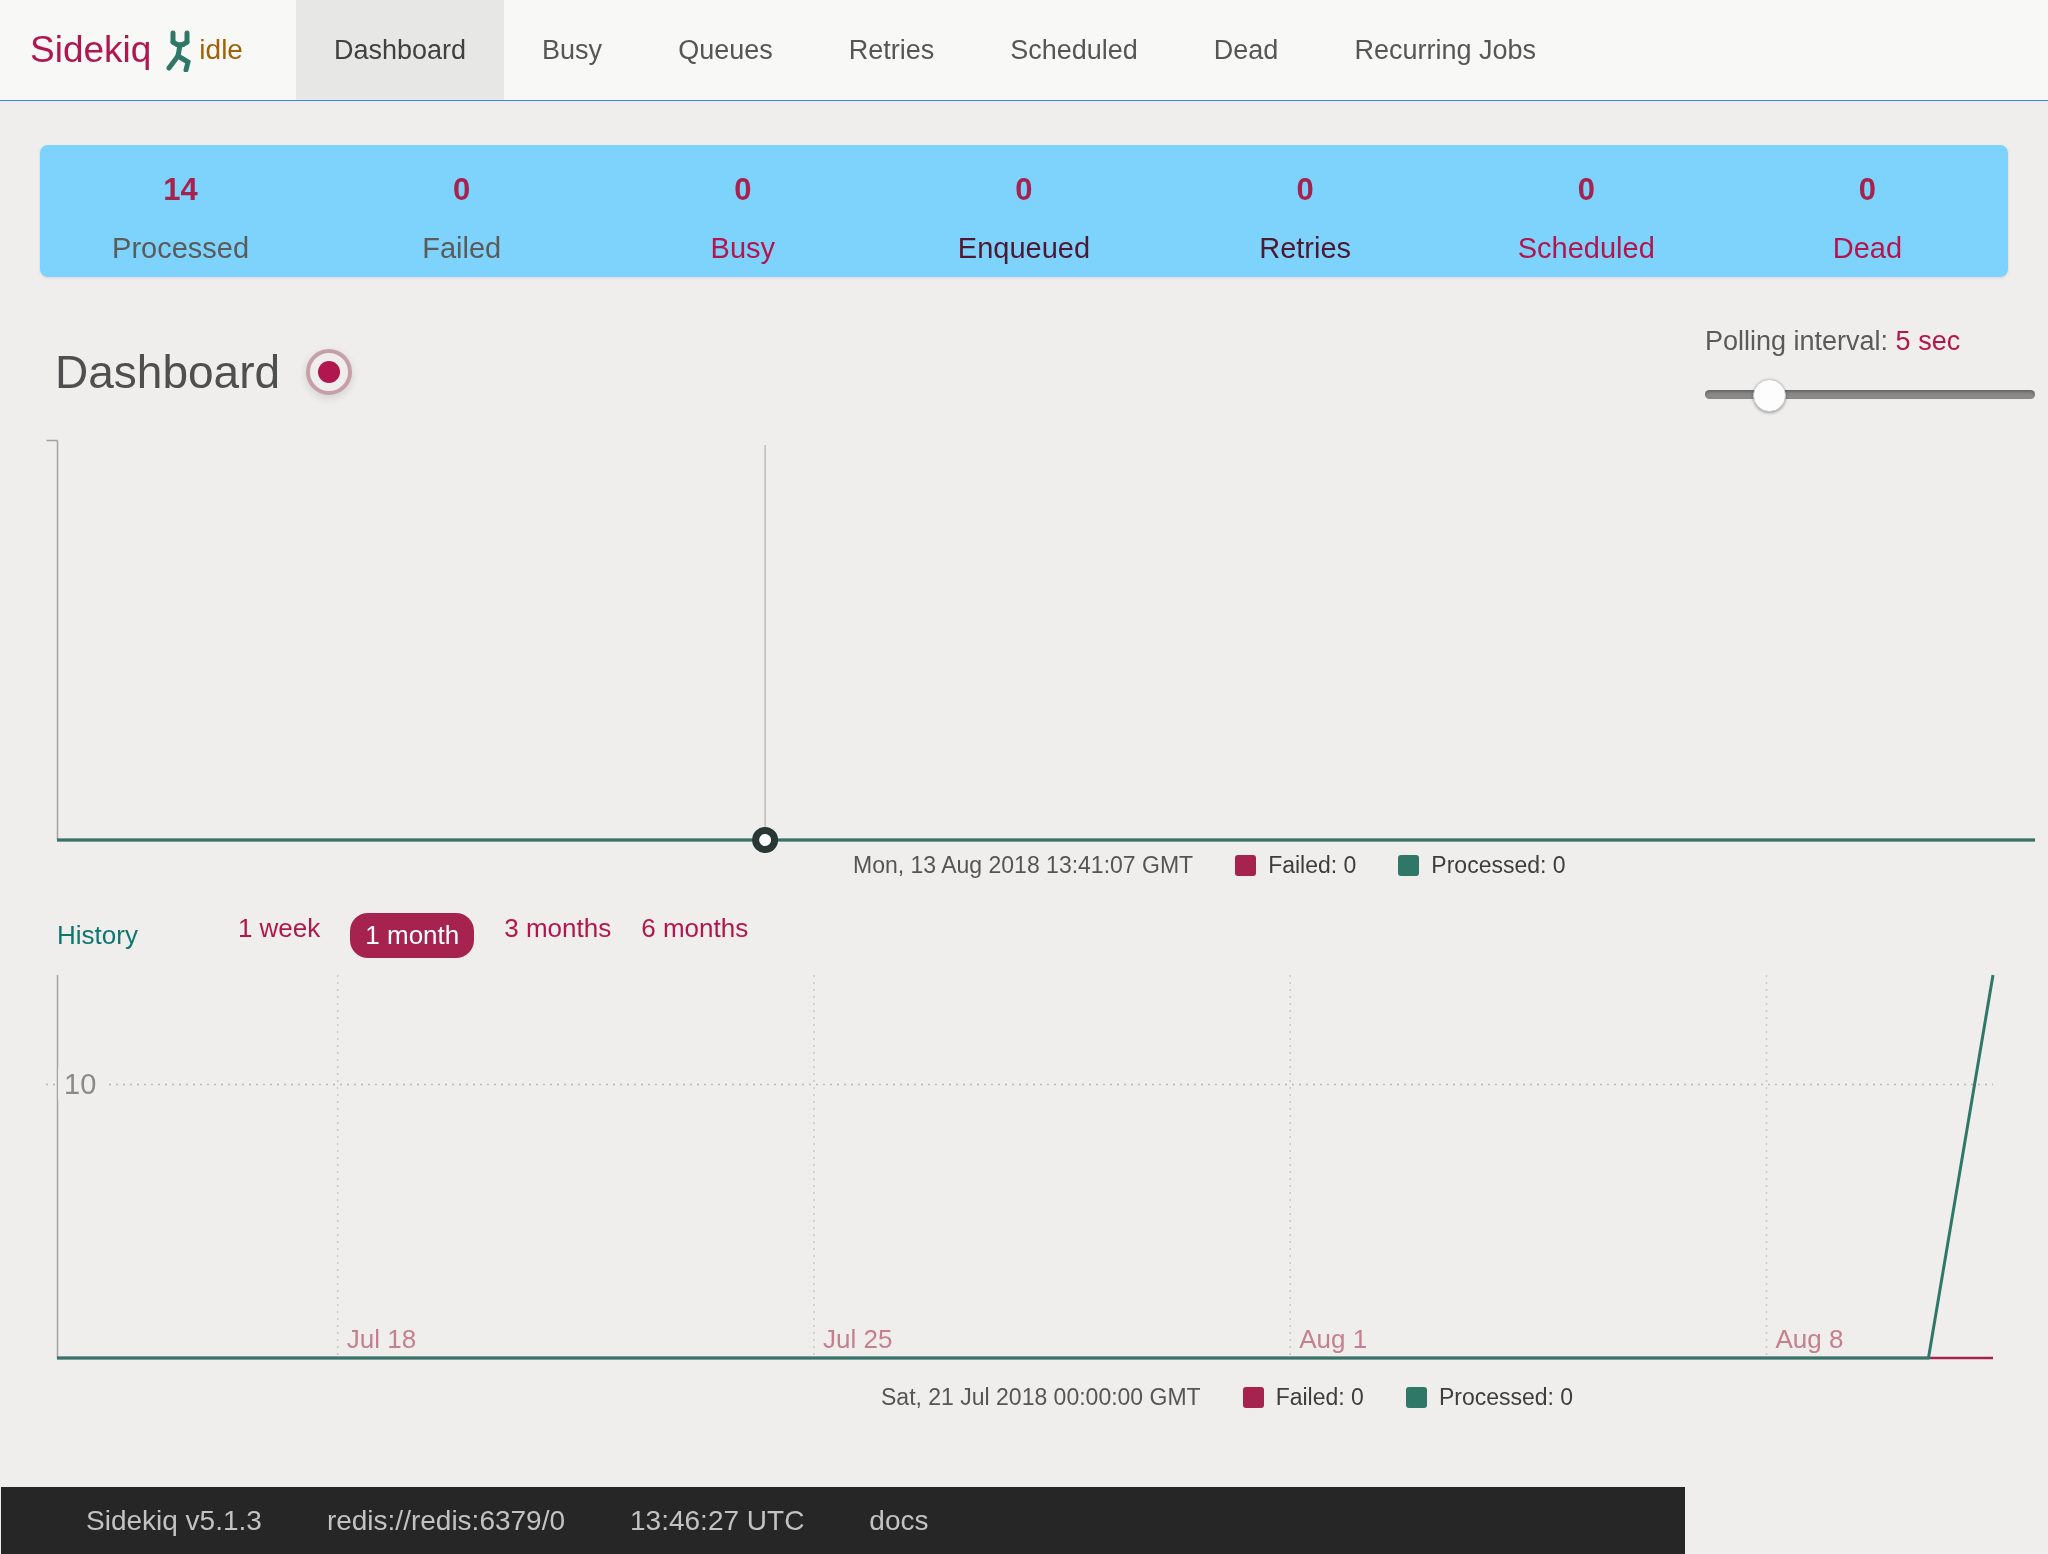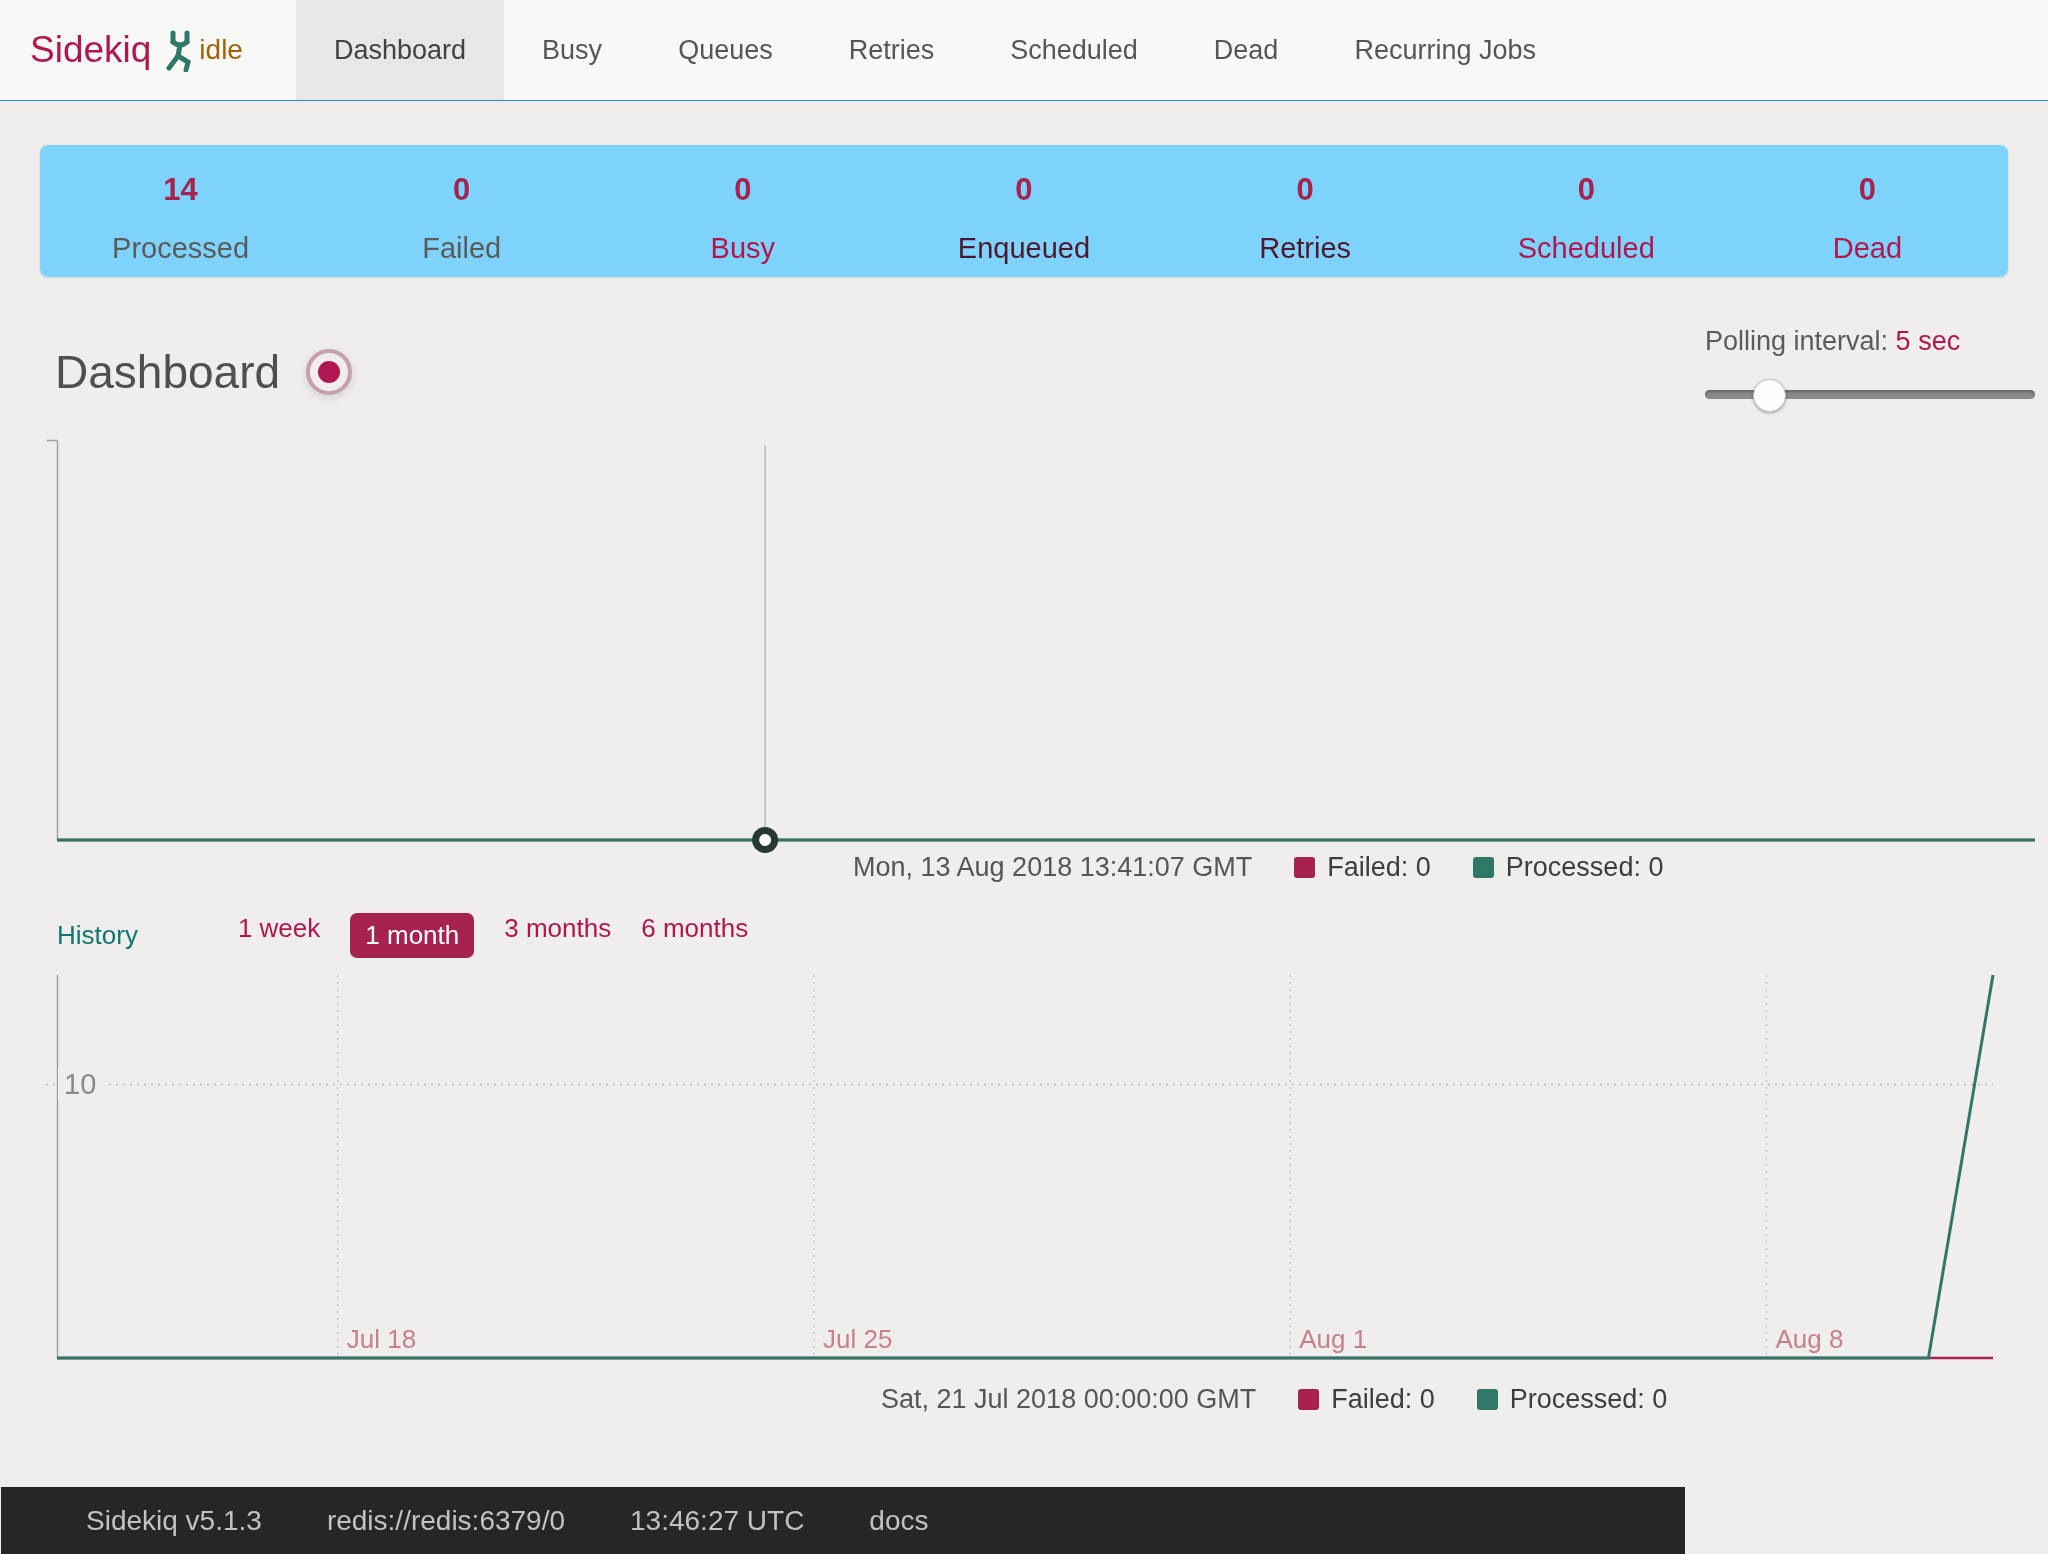--- a/index.html
+++ b/index.html
@@ -43,33 +43,33 @@
   .slider-track{position:absolute;left:0;right:0;top:11px;height:9px;background:#8a8a8a;border-radius:6px;
                 box-shadow:inset 0 2px 3px rgba(0,0,0,.28);}
   .slider-thumb{position:absolute;left:48px;top:0;width:31px;height:31px;background:#fdfdfd;border-radius:50%;
                 border:1px solid #c9c9c9;box-shadow:0 1px 3px rgba(0,0,0,.35);cursor:grab;}
 
   
   #chart-layer{position:absolute;left:0;top:0;width:2048px;height:1554px;z-index:1;}
   #chart-layer text{font-family:"Liberation Sans","DejaVu Sans",sans-serif;}
 
   
-  .legend{position:absolute;display:flex;align-items:center;gap:42px;font-size:27px;color:#4a4a4a;z-index:4;}
+  .legend{position:absolute;display:flex;align-items:center;gap:42px;font-size:23px;color:#4a4a4a;z-index:4;}
   .legend-time{color:#555;}
   .legend-entry{display:flex;align-items:center;gap:12px;color:#3d3d3d;}
   .swatch{width:21px;height:21px;border-radius:3px;display:inline-block;}
   #realtime-legend{left:853px;top:852px;}
   #history-legend{left:881px;top:1384px;}
 
   
   .history-header{position:absolute;left:57px;top:913px;display:flex;align-items:center;z-index:4;}
   .history-title{font-size:26px;color:#0f766e;}
   .ranges{display:flex;align-items:flex-start;gap:30px;margin-left:100px;}
   .range-link{font-size:26px;color:#b1174e;cursor:pointer;}
-  .range-link.active{background:#a6234f;color:#fff;border-radius:7px;padding:7px 15px;}
+  .range-link.active{background:#a6234f;color:#fff;border-radius:18px;padding:7px 15px;}
 
   
   .footer{position:absolute;left:1px;top:1487px;width:1684px;height:67px;background:#262626;
           display:flex;align-items:center;gap:65px;padding-left:85px;box-sizing:border-box;z-index:5;}
   .footer span,.footer a{font-size:28px;color:#c2c2c2;text-decoration:none;}
 </style>
 </head>
 <body>
 
 <div id="page">

